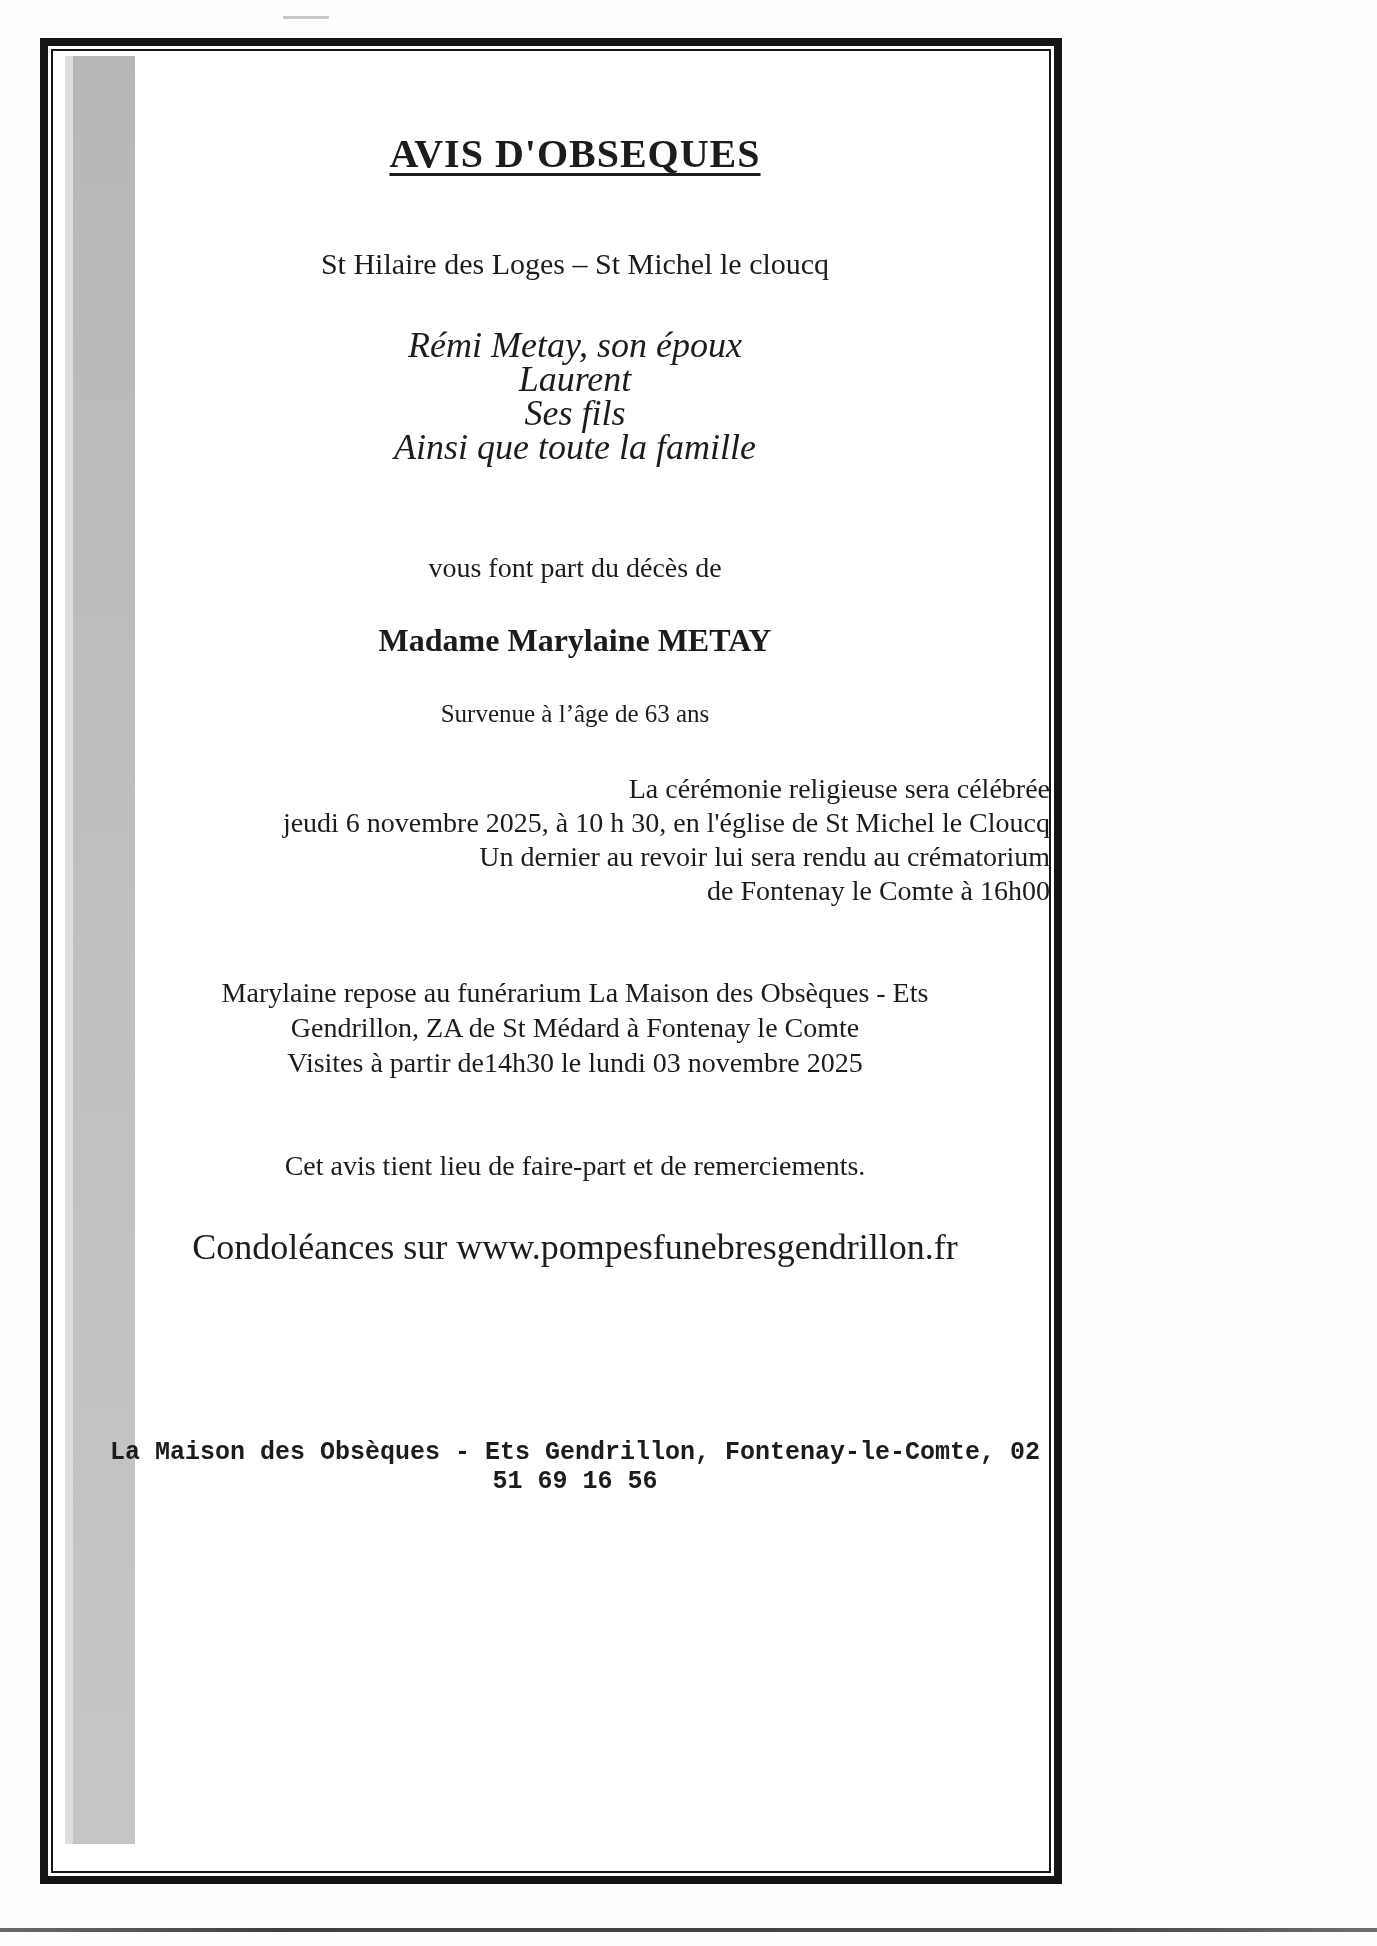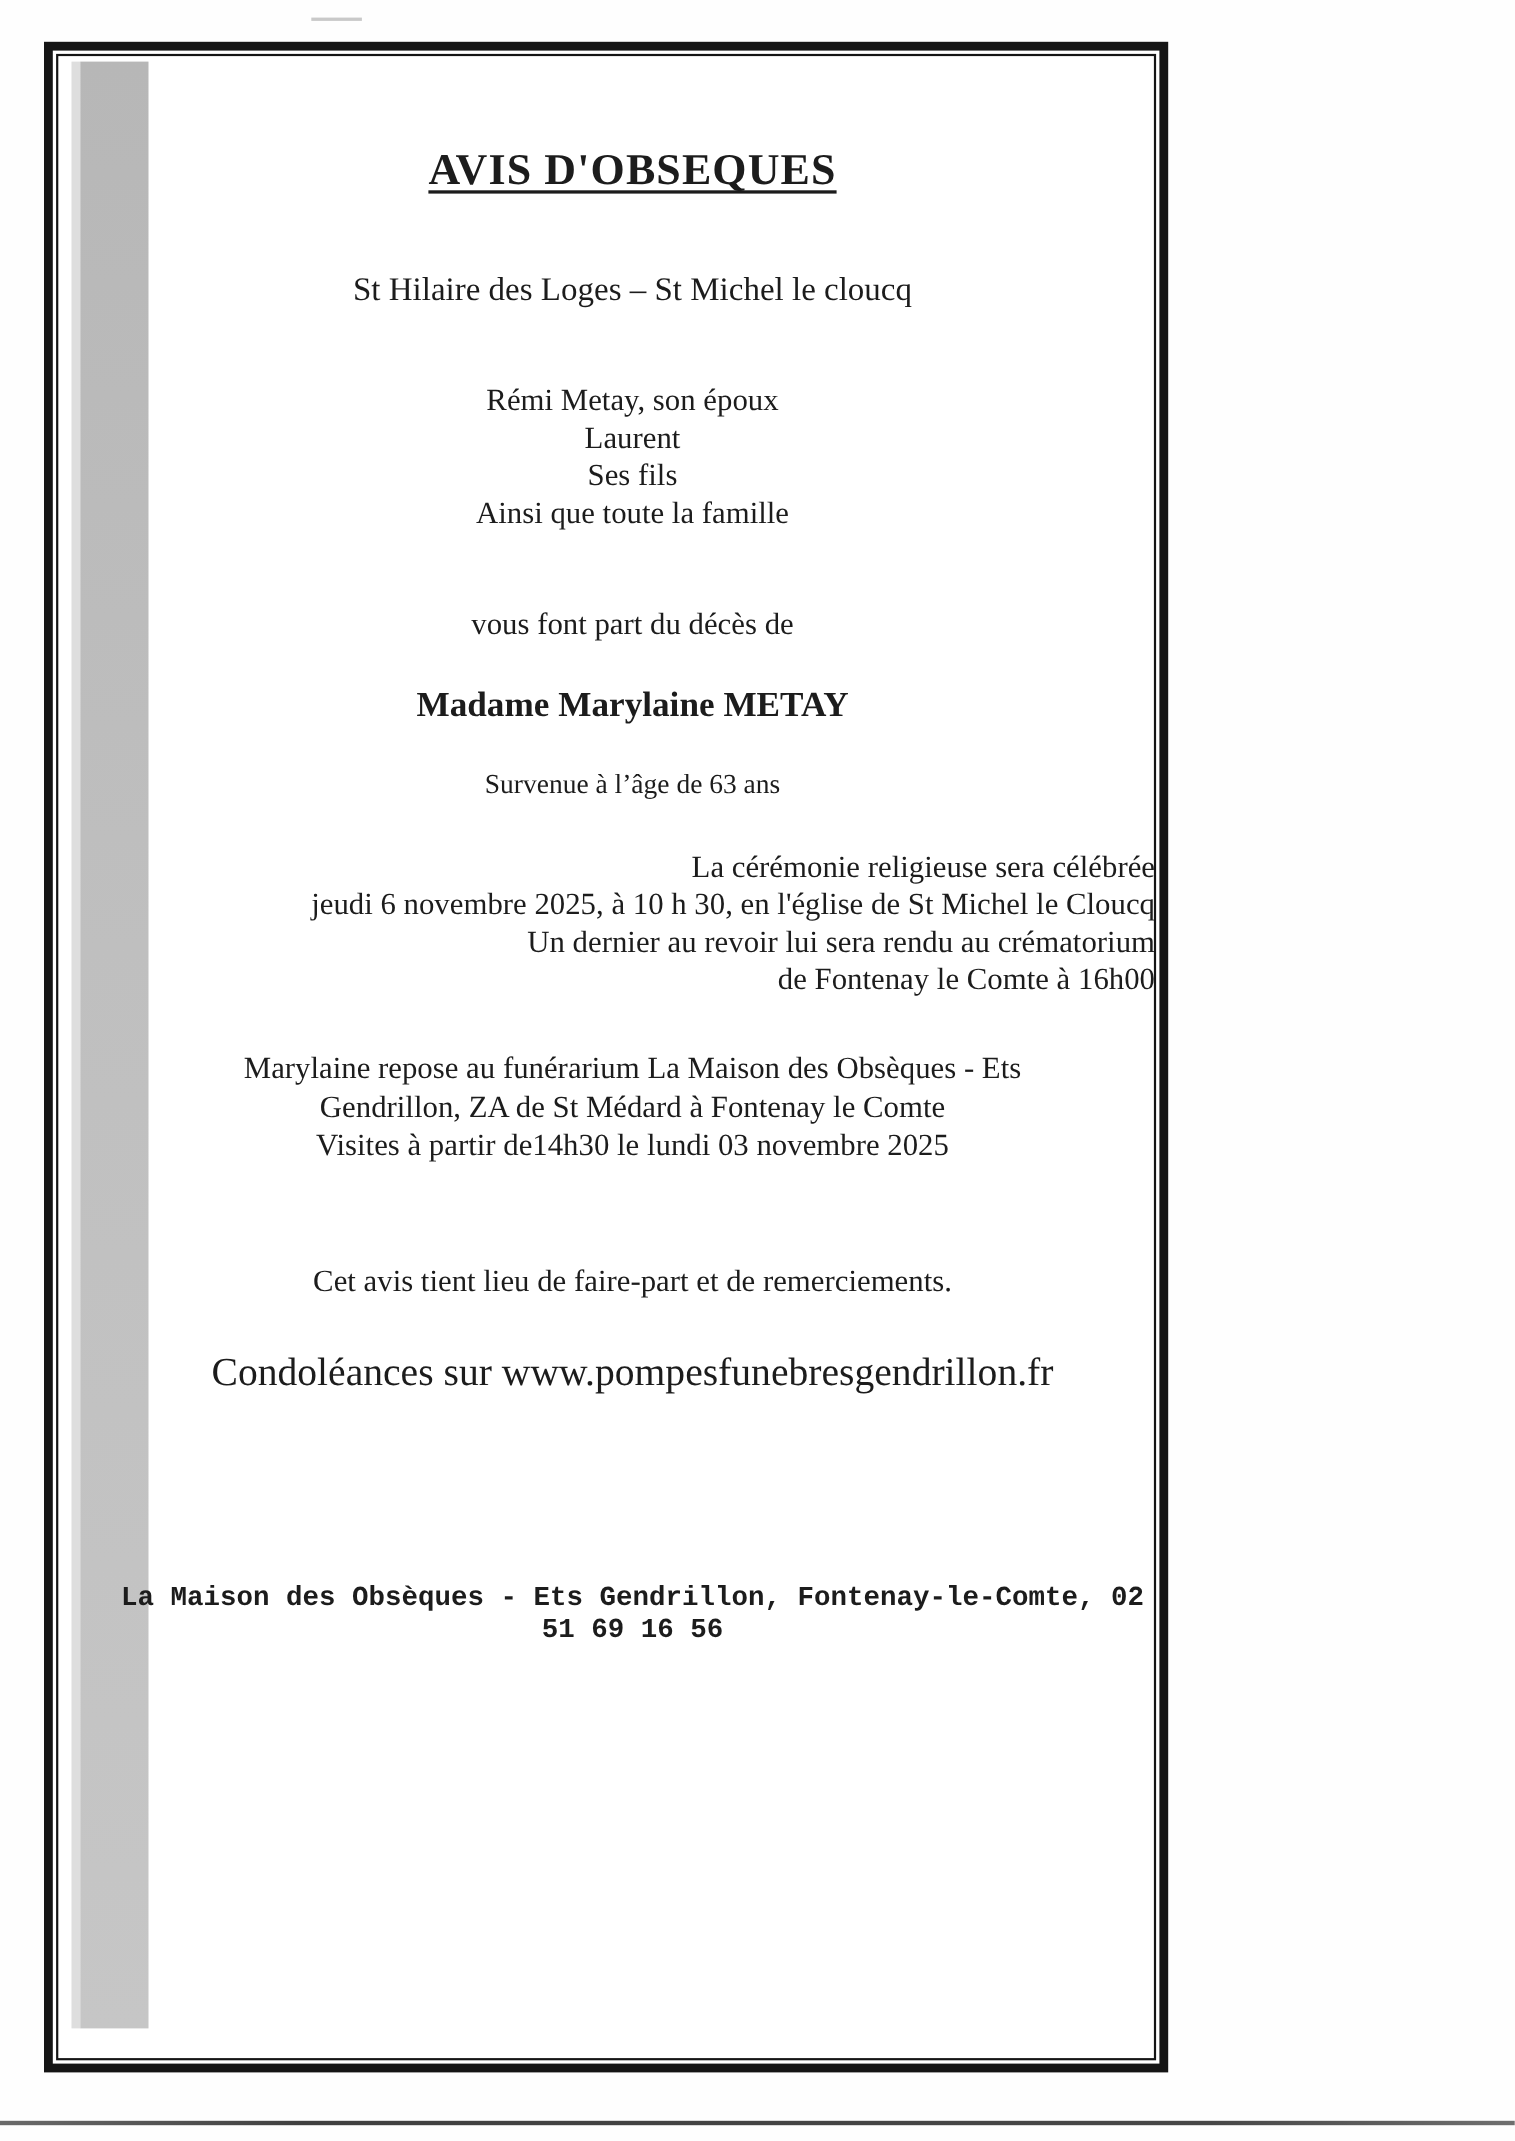--- a/index.html
+++ b/index.html
@@ -88,23 +88,24 @@
     text-decoration-thickness: 3px;
     text-underline-offset: 6px;
     letter-spacing: 1px;
   }
   .location-line {
     top: 247px;
     font-size: 30px;
     font-weight: normal;
   }
   .family-block {
-    top: 348px;
-    font-size: 28px;
+    top: 328px;
+    font-size: 36px;
     line-height: 34px;
+    font-style: italic;
   }
   .announce-line {
     top: 552px;
     font-size: 28px;
   }
   .deceased-name {
     top: 622px;
     font-size: 32px;
     font-weight: bold;
   }
@@ -118,21 +119,21 @@
     font-size: 25px;
   }
   .ceremony-block {
     top: 772px;
     font-size: 28px;
     line-height: 34px;
     text-align: right;
   }
   .ceremony-block .bold-line { font-weight: normal; }
   .repose-block {
-    top: 954px;
+    top: 975px;
     font-size: 28px;
     line-height: 35px;
   }
   .notice-line {
     top: 1150px;
     font-size: 28px;
   }
   .condolences-line {
     top: 1226px;
     font-size: 36px;

